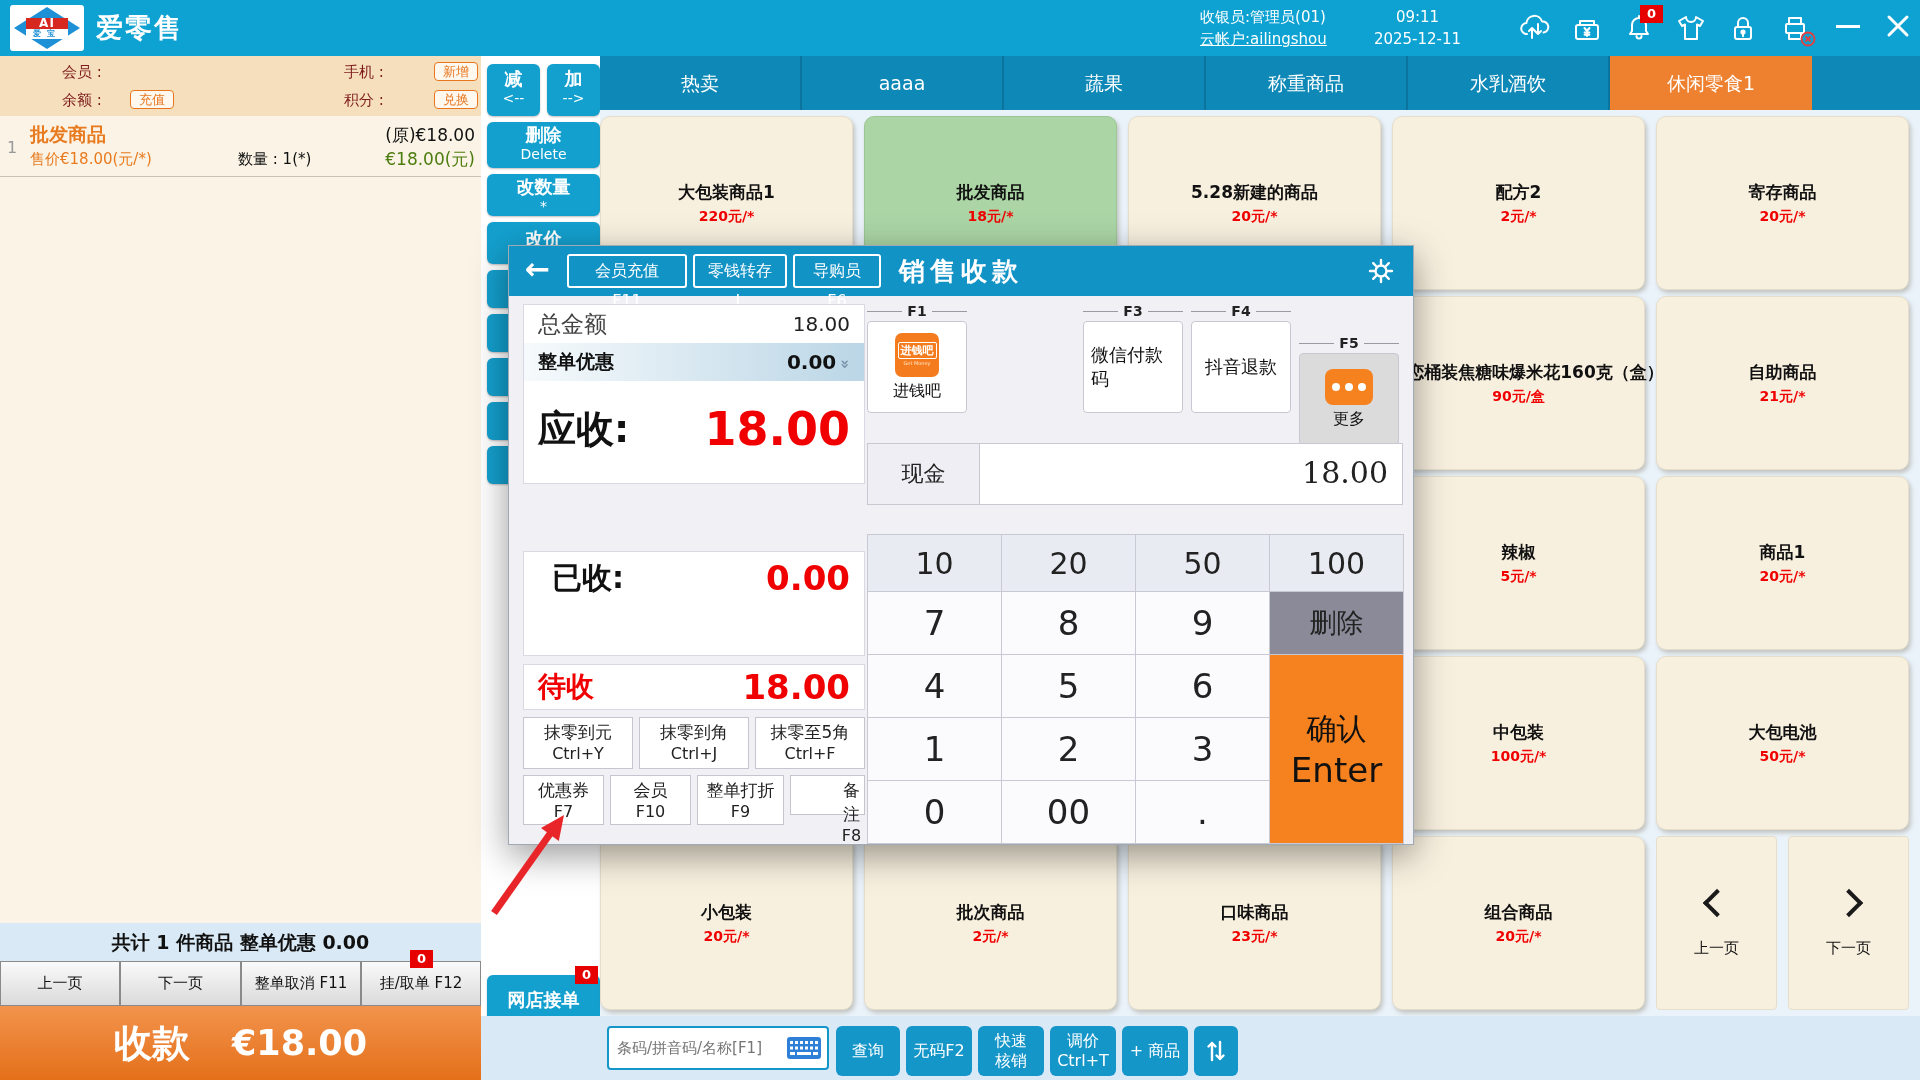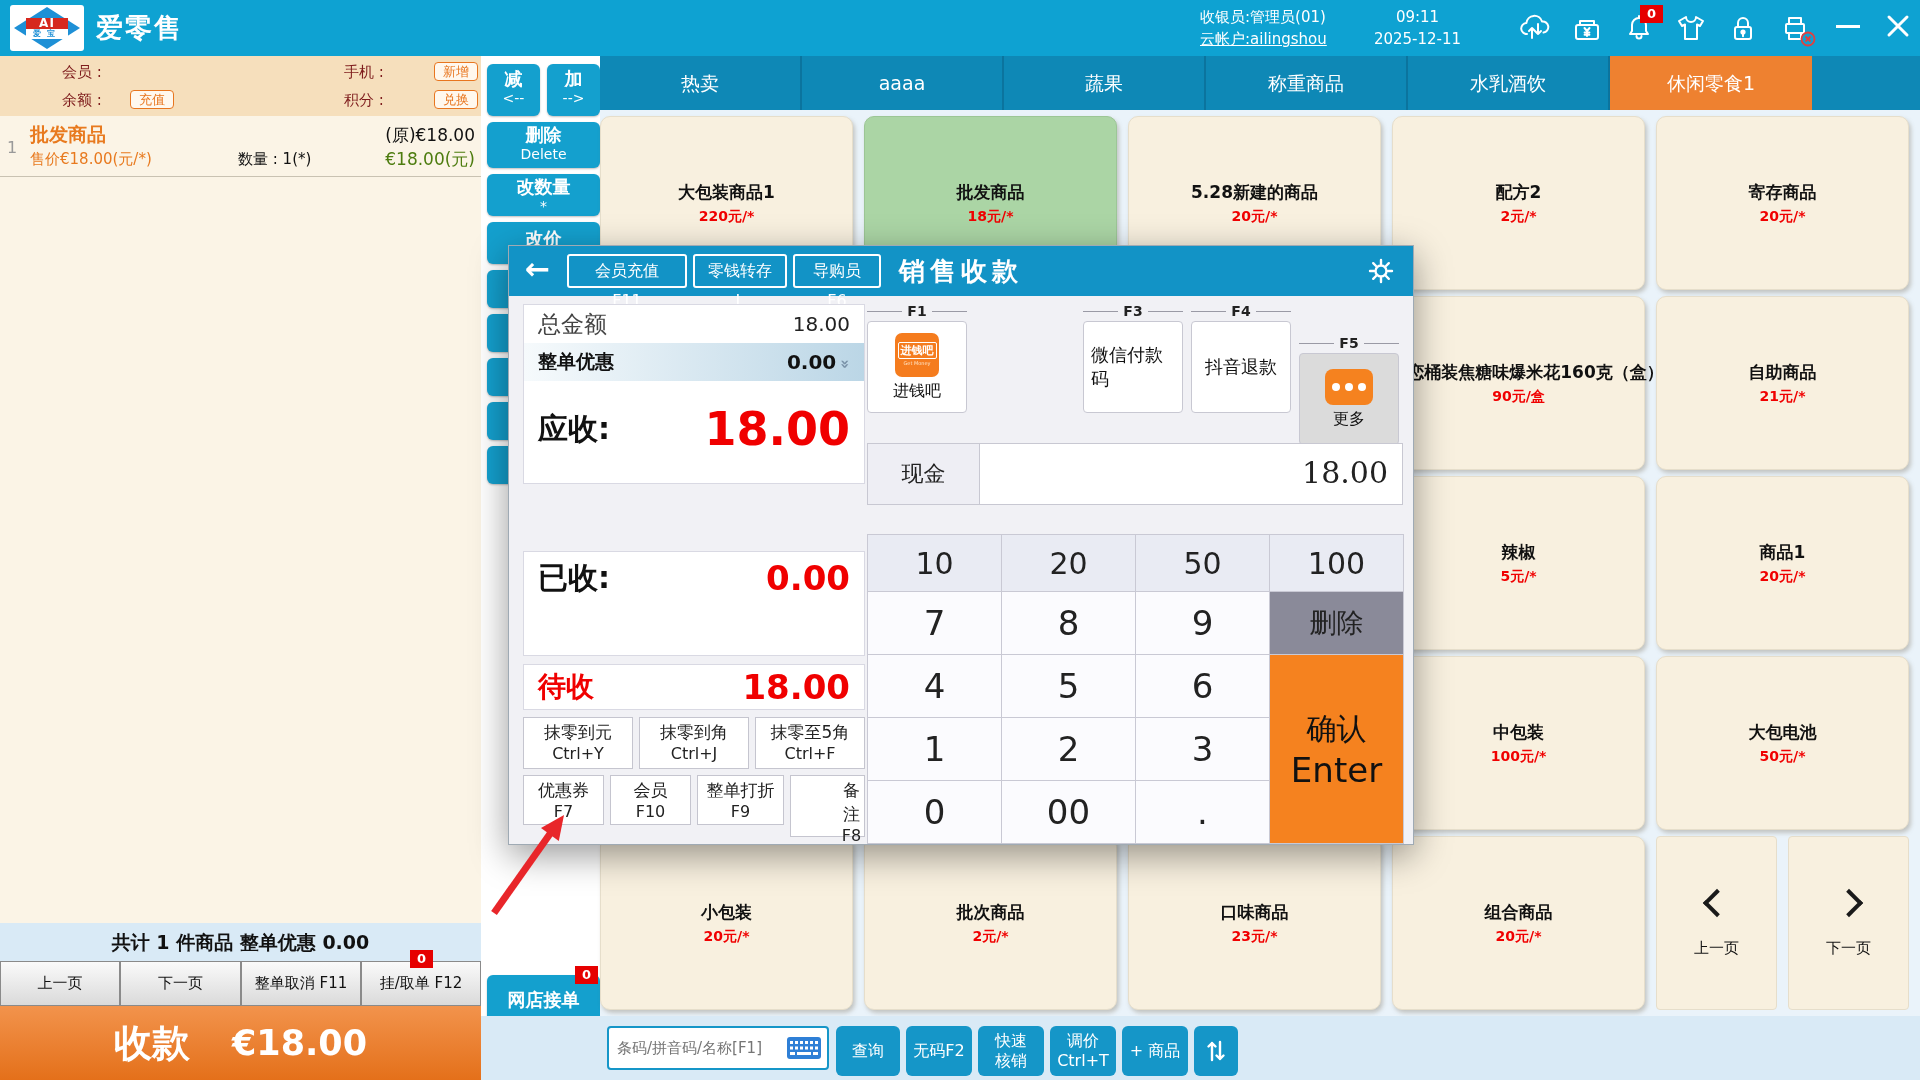--- a/index.html
+++ b/index.html
@@ -421,25 +421,25 @@
       <span style="font-size:23px;color:#444;">总金额</span>
       <span style="font-size:20px;color:#222;">18.00</span>
     </div>
     <div class="trow disc-row" style="height:38px;">
       <span style="font-size:19px;font-weight:bold;color:#111;">整单优惠</span>
       <span style="font-size:20px;font-weight:bold;color:#111;">
         <span>0.00</span><span class="chev2">»</span>
       </span>
     </div>
     <div class="trow" style="height:96px;">
-      <span style="font-size:30px;font-weight:bold;color:#111;text-align:right;">应收:</span>
+      <span style="font-size:38px;font-weight:bold;color:#111;text-align:right;">应收:</span>
       <span style="font-size:46px;font-weight:bold;color:#F00000;">18.00</span>
     </div>
   </div>
-  <div class="wcard" style="left:14px;top:305px;width:342px;height:105px;">
+  <div class="wcard" style="left:14px;top:305px;width:342px;height:105px;padding-left:14px;">
     <div class="trow" style="height:52px;">
       <span style="font-size:30px;font-weight:bold;color:#111;">已收:</span>
       <span style="font-size:34px;font-weight:bold;color:#F00000;">0.00</span>
     </div>
   </div>
   <div class="wcard" style="left:14px;top:418px;width:342px;height:46px;">
     <div class="trow" style="height:44px;">
       <span style="font-size:28px;font-weight:bold;color:#F00000;">待收</span>
       <span style="font-size:34px;font-weight:bold;color:#F00000;">18.00</span>
     </div>
@@ -461,21 +461,21 @@
     <div class="r2">F7</div>
   </div>
   <div class="rbtn" style="left:101px;top:529px;width:81px;height:50px;">
     <div class="r1">会员</div>
     <div class="r2">F10</div>
   </div>
   <div class="rbtn" style="left:188px;top:529px;width:87px;height:50px;">
     <div class="r1">整单打折</div>
     <div class="r2">F9</div>
   </div>
-  <div class="rbtn" style="left:281px;top:529px;width:75px;height:62px;padding-left:48px;">
+  <div class="rbtn" style="left:281px;top:529px;width:75px;height:40px;padding-left:48px;">
     <div class="r1">备注</div>
     <div class="r2">F8</div>
   </div>
 
   <div class="ptile" style="left:358px;top:57px;">
     <div class="pkey">F1</div>
     <div class="tilebox">
       <div class="jqb">
         <div class="j1">进钱吧</div>
         <div class="j2">Get Money</div>

